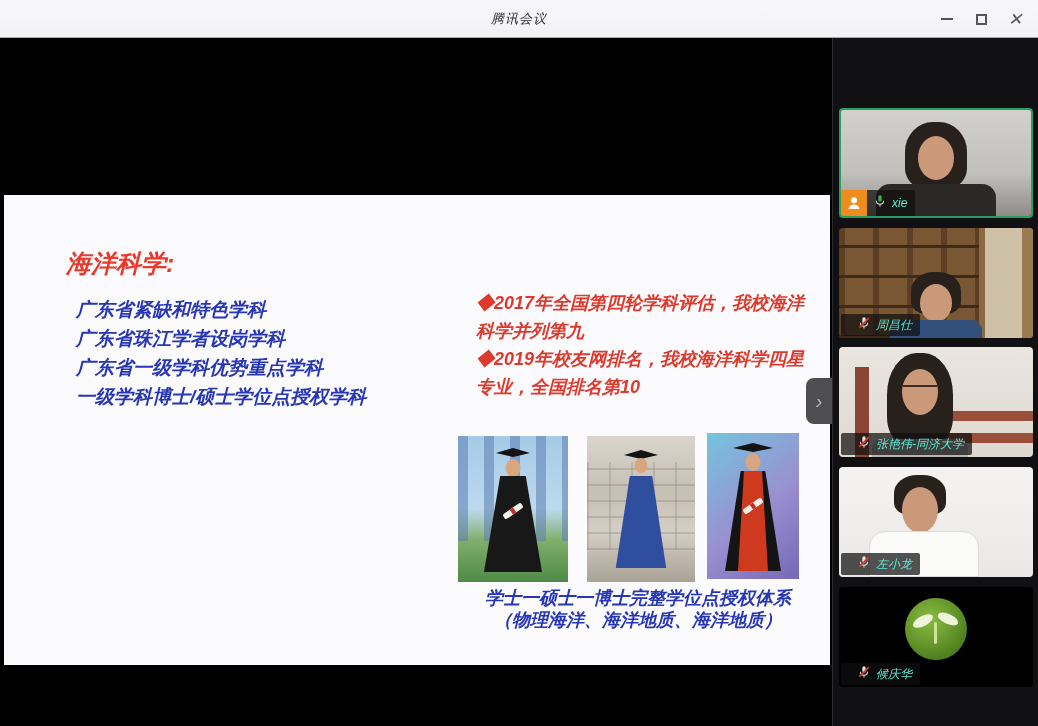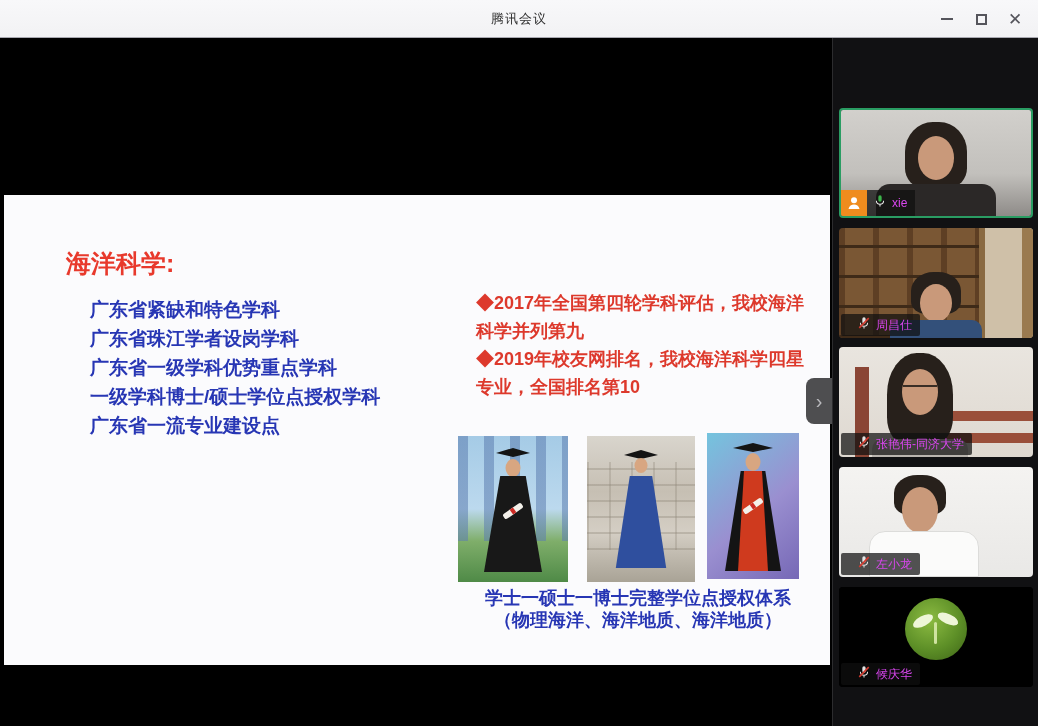--- a/index.html
+++ b/index.html
@@ -1,18 +1,18 @@
 <!DOCTYPE html>
 <html><head>
 <meta charset="utf-8">
 <style>
   * { margin:0; padding:0; box-sizing:border-box; }
   html,body { width:1038px; height:726px; background:#000; overflow:hidden;
               font-family:"Liberation Sans", sans-serif; }
-  #app { position:relative; width:1038px; height:726px; background:#000; }
+  #app { position:relative; width:1038px; height:726px; background:#000;font-style:italic; }
 
   
   .titlebar { position:absolute; left:0; top:0; width:1038px; height:38px;
     background:linear-gradient(#f8f8fa,#f2f2f4); border-bottom:1px solid #a9a9b1;
     display:flex; align-items:center; justify-content:center; }
   .titlebar .title { font-size:13px; color:#2e2e2e; letter-spacing:1px; }
   .win-controls { position:absolute; right:6px; top:0; height:38px; display:flex; align-items:center; }
   .win-btn { width:34px; height:38px; display:flex; align-items:center; justify-content:center;
     color:#55555c; font-size:15px; cursor:default; }
   .win-btn .min-line { width:12px; height:2px; background:#55555c; }
@@ -20,21 +20,21 @@
   .win-btn.close { font-size:17px; }
 
   
   .main { position:absolute; left:0; top:38px; width:832px; height:688px; background:#000; }
 
   
   .slide { position:absolute; left:4px; top:129px; width:826px; height:470px;
     background:#fbfbfd;margin-top:28px; }
   .slide-title { position:absolute; left:62px; top:52px; font-size:25px; font-weight:bold;
     color:#e8392c; }
-  .bullet-list { position:absolute; left:86px; top:100px; width:360px; }
+  .bullet-list { position:absolute; left:72px; top:100px; width:360px; }
   .bullet-list div { font-size:19px; font-weight:bold; color:#2736b4; line-height:29px;
     white-space:nowrap; }
   .highlights { position:absolute; left:472px; top:94px; width:338px; }
   .highlights div { font-size:18px; font-weight:bold; color:#dd392c; line-height:28px; }
 
   
   .photo { position:absolute; top:241px; overflow:hidden; }
   .photo1 { left:454px; width:110px; height:146px;
     background:linear-gradient(180deg,#a5cbe6 0%,#bcd9ee 50%,#7fae6a 72%,#4f8a47 100%); }
   .photo1 .bldg { position:absolute; top:0; left:0; width:100%; height:72%;
@@ -115,21 +115,21 @@
   .leaf.r { left:32px; top:16px; transform:rotate(24deg); }
   .stem { position:absolute; left:29px; top:24px; width:3px; height:22px; background:#cfe3a0; border-radius:2px; }
 
   
   .labelrow { position:absolute; left:0; bottom:0; display:flex; align-items:flex-end; }
   .profile-badge { width:26px; height:26px; background:#ef8c1e; display:flex;
     align-items:center; justify-content:center; }
   .name-label { height:26px; background:rgba(15,15,15,.72); display:flex; align-items:center;
     gap:5px; padding:0 8px 0 6px; }
   .name-label.small { height:22px; margin:0 0 2px 2px; border-radius:2px;padding-left:16px; }
-  .name-text { color:#d946ef; font-size:12px; white-space:nowrap; }
+  .name-text { color:#5eead4; font-size:12px; white-space:nowrap; }
 </style>
 </head>
 <body>
 
 <div id="app">
 
   <div class="titlebar">
     <span class="title">腾讯会议</span>
     <div class="win-controls">
       <div class="win-btn">
@@ -145,21 +145,20 @@
   <div class="main">
     <div class="slide">
 
       <div class="slide-title">海洋科学:</div>
 
       <div class="bullet-list">
         <div>广东省紧缺和特色学科</div>
         <div>广东省珠江学者设岗学科</div>
         <div>广东省一级学科优势重点学科</div>
         <div>一级学科博士/硕士学位点授权学科</div>
-        <div>广东省一流专业建设点</div>
       </div>
 
       <div class="highlights">
         <div>◆2017年全国第四轮学科评估，我校海洋科学并列第九</div>
         <div>◆2019年校友网排名，我校海洋科学四星专业，全国排名第10</div>
       </div>
 
       <div class="photo photo1">
         <div class="bldg"></div>
         <div class="grad cap" style="top:12px"></div>

